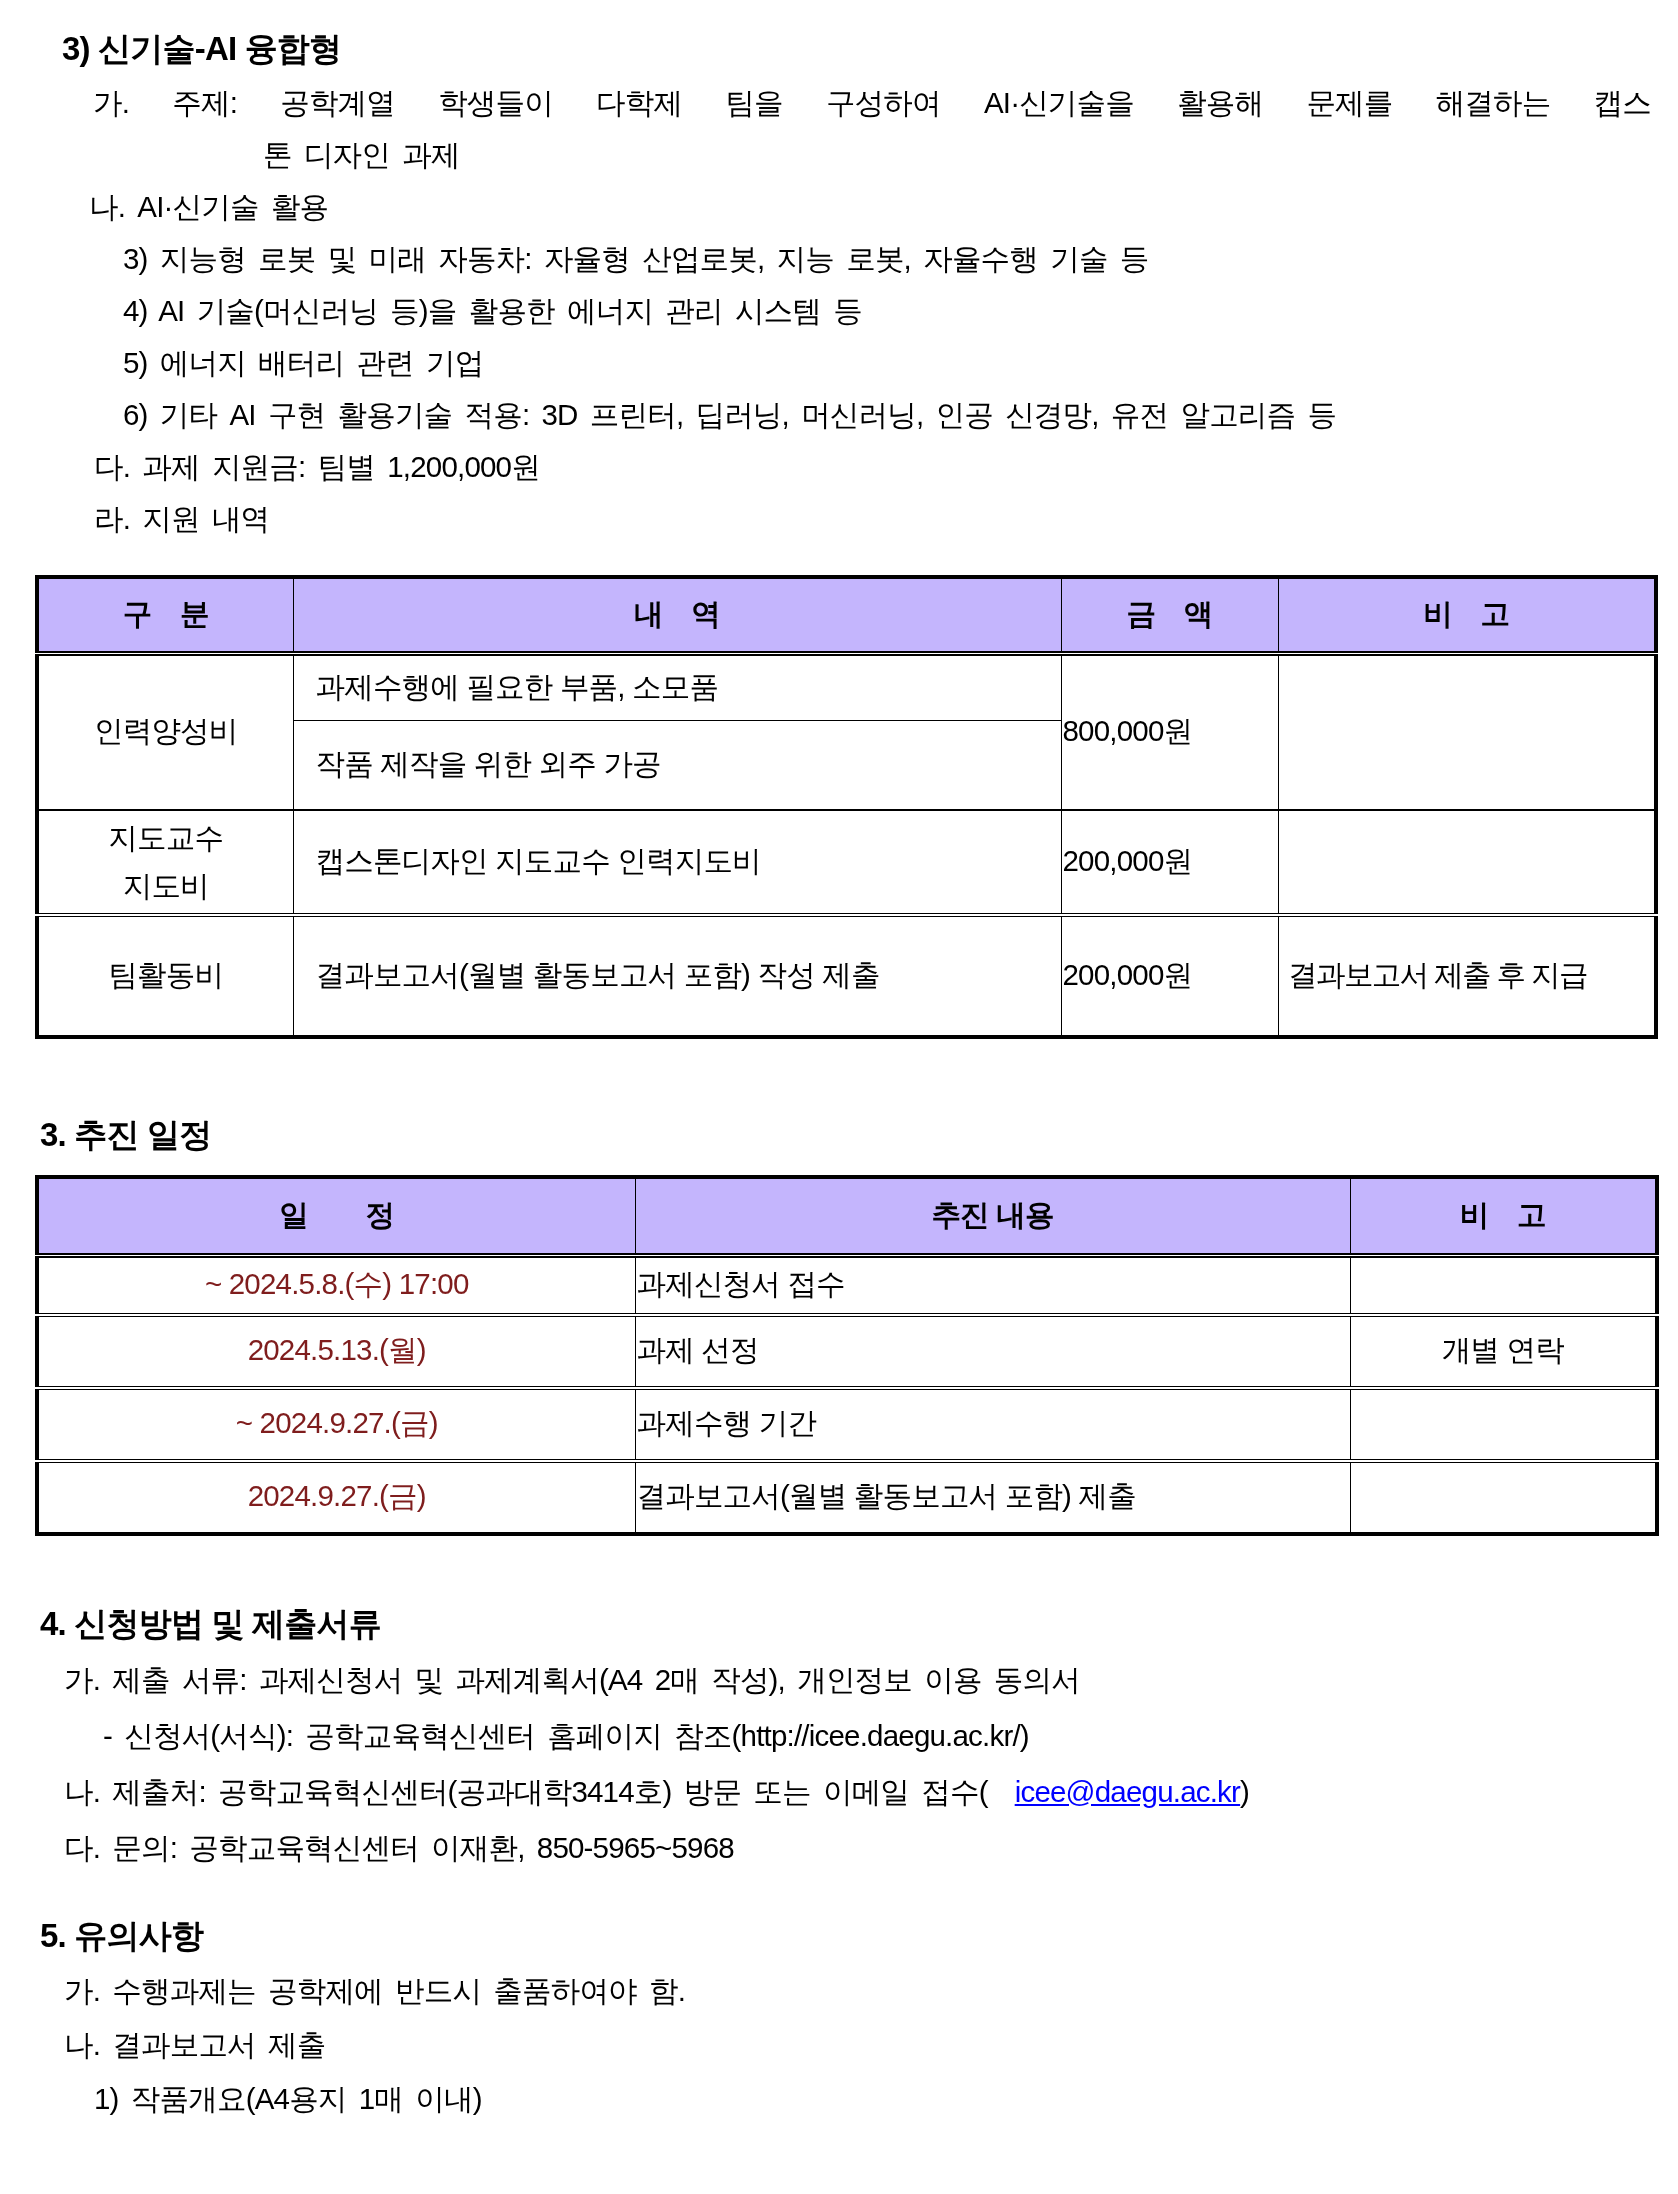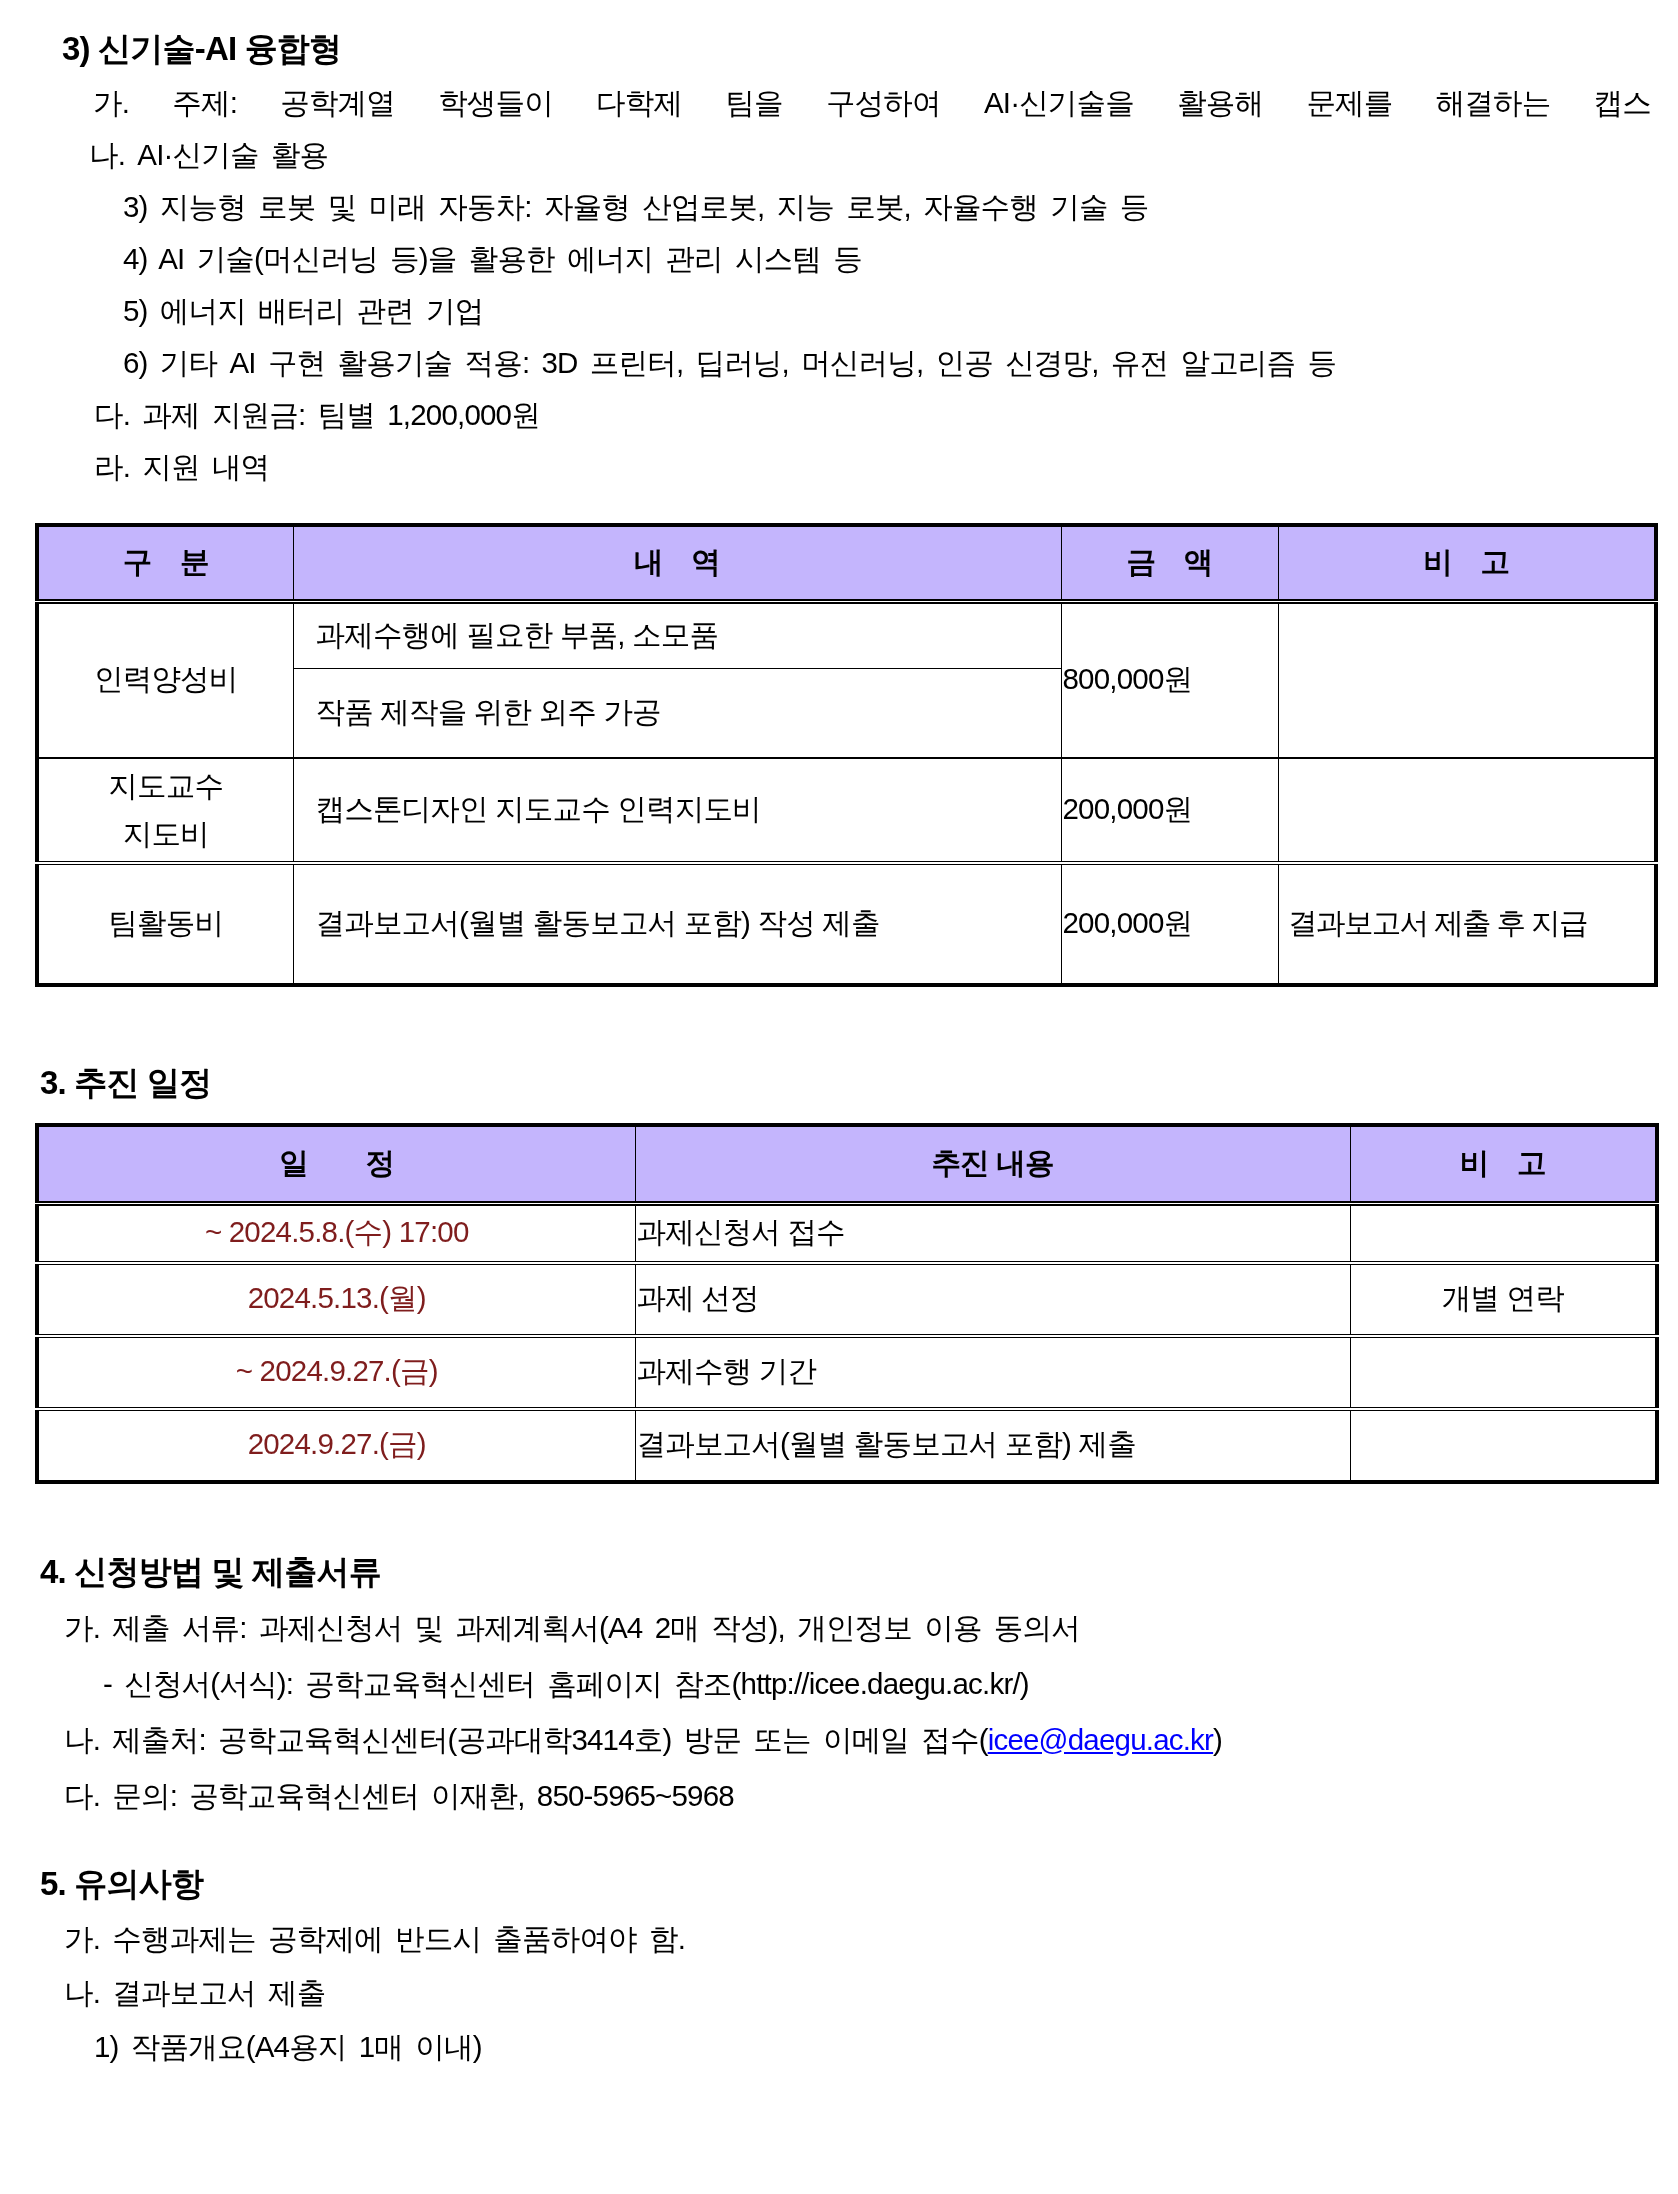--- a/index.html
+++ b/index.html
@@ -85,30 +85,31 @@
   .t2 th{height:72px;}
   .t2 td{height:67px;}
   .t2 .row1 td{height:53px;}
   .t2 .row2 td,.t2 .row3 td,.t2 .row4 td{border-top:4.8px double #000;}
   .t2 .date{color:#7f1d1d;text-align:center;}
   .t2 .content{text-align:left;}
   .t2 .note2{text-align:center;}
   .mt-sched{margin-top:68px;}
   .mt-apply{margin-top:60px;}
   .mt-notes{margin-top:32px;}
-  a.email-link{color:#0000ff;text-decoration:underline;}
+  a.email-link{color:#0000ff;text-decoration:underline;margin-left:27px;}
 </style>
 </head>
 <body>
 
 <div class="page">
 
   <div class="h1 h-top">3) 신기술-AI 융합형</div>
 
   <div class="l ind-a jline">가. 주제: 공학계열 학생들이 다학제 팀을 구성하여 AI·신기술을 활용해 문제를 해결하는 캡스</div>
+  <div class="l ind-a2">톤 디자인 과제</div>
   <div class="l ind-b">나. AI·신기술 활용</div>
 
   <div class="l ind-c">3) 지능형 로봇 및 미래 자동차: 자율형 산업로봇, 지능 로봇, 자율수행 기술 등</div>
   <div class="l ind-c">4) AI 기술(머신러닝 등)을 활용한 에너지 관리 시스템 등</div>
   <div class="l ind-c">5) 에너지 배터리 관련 기업</div>
   <div class="l ind-c">6) 기타 AI 구현 활용기술 적용: 3D 프린터, 딥러닝, 머신러닝, 인공 신경망, 유전 알고리즘 등</div>
 
   <div class="l ind-d">다. 과제 지원금: 팀별 1,200,000원</div>
   <div class="l ind-d">라. 지원 내역</div>
 

